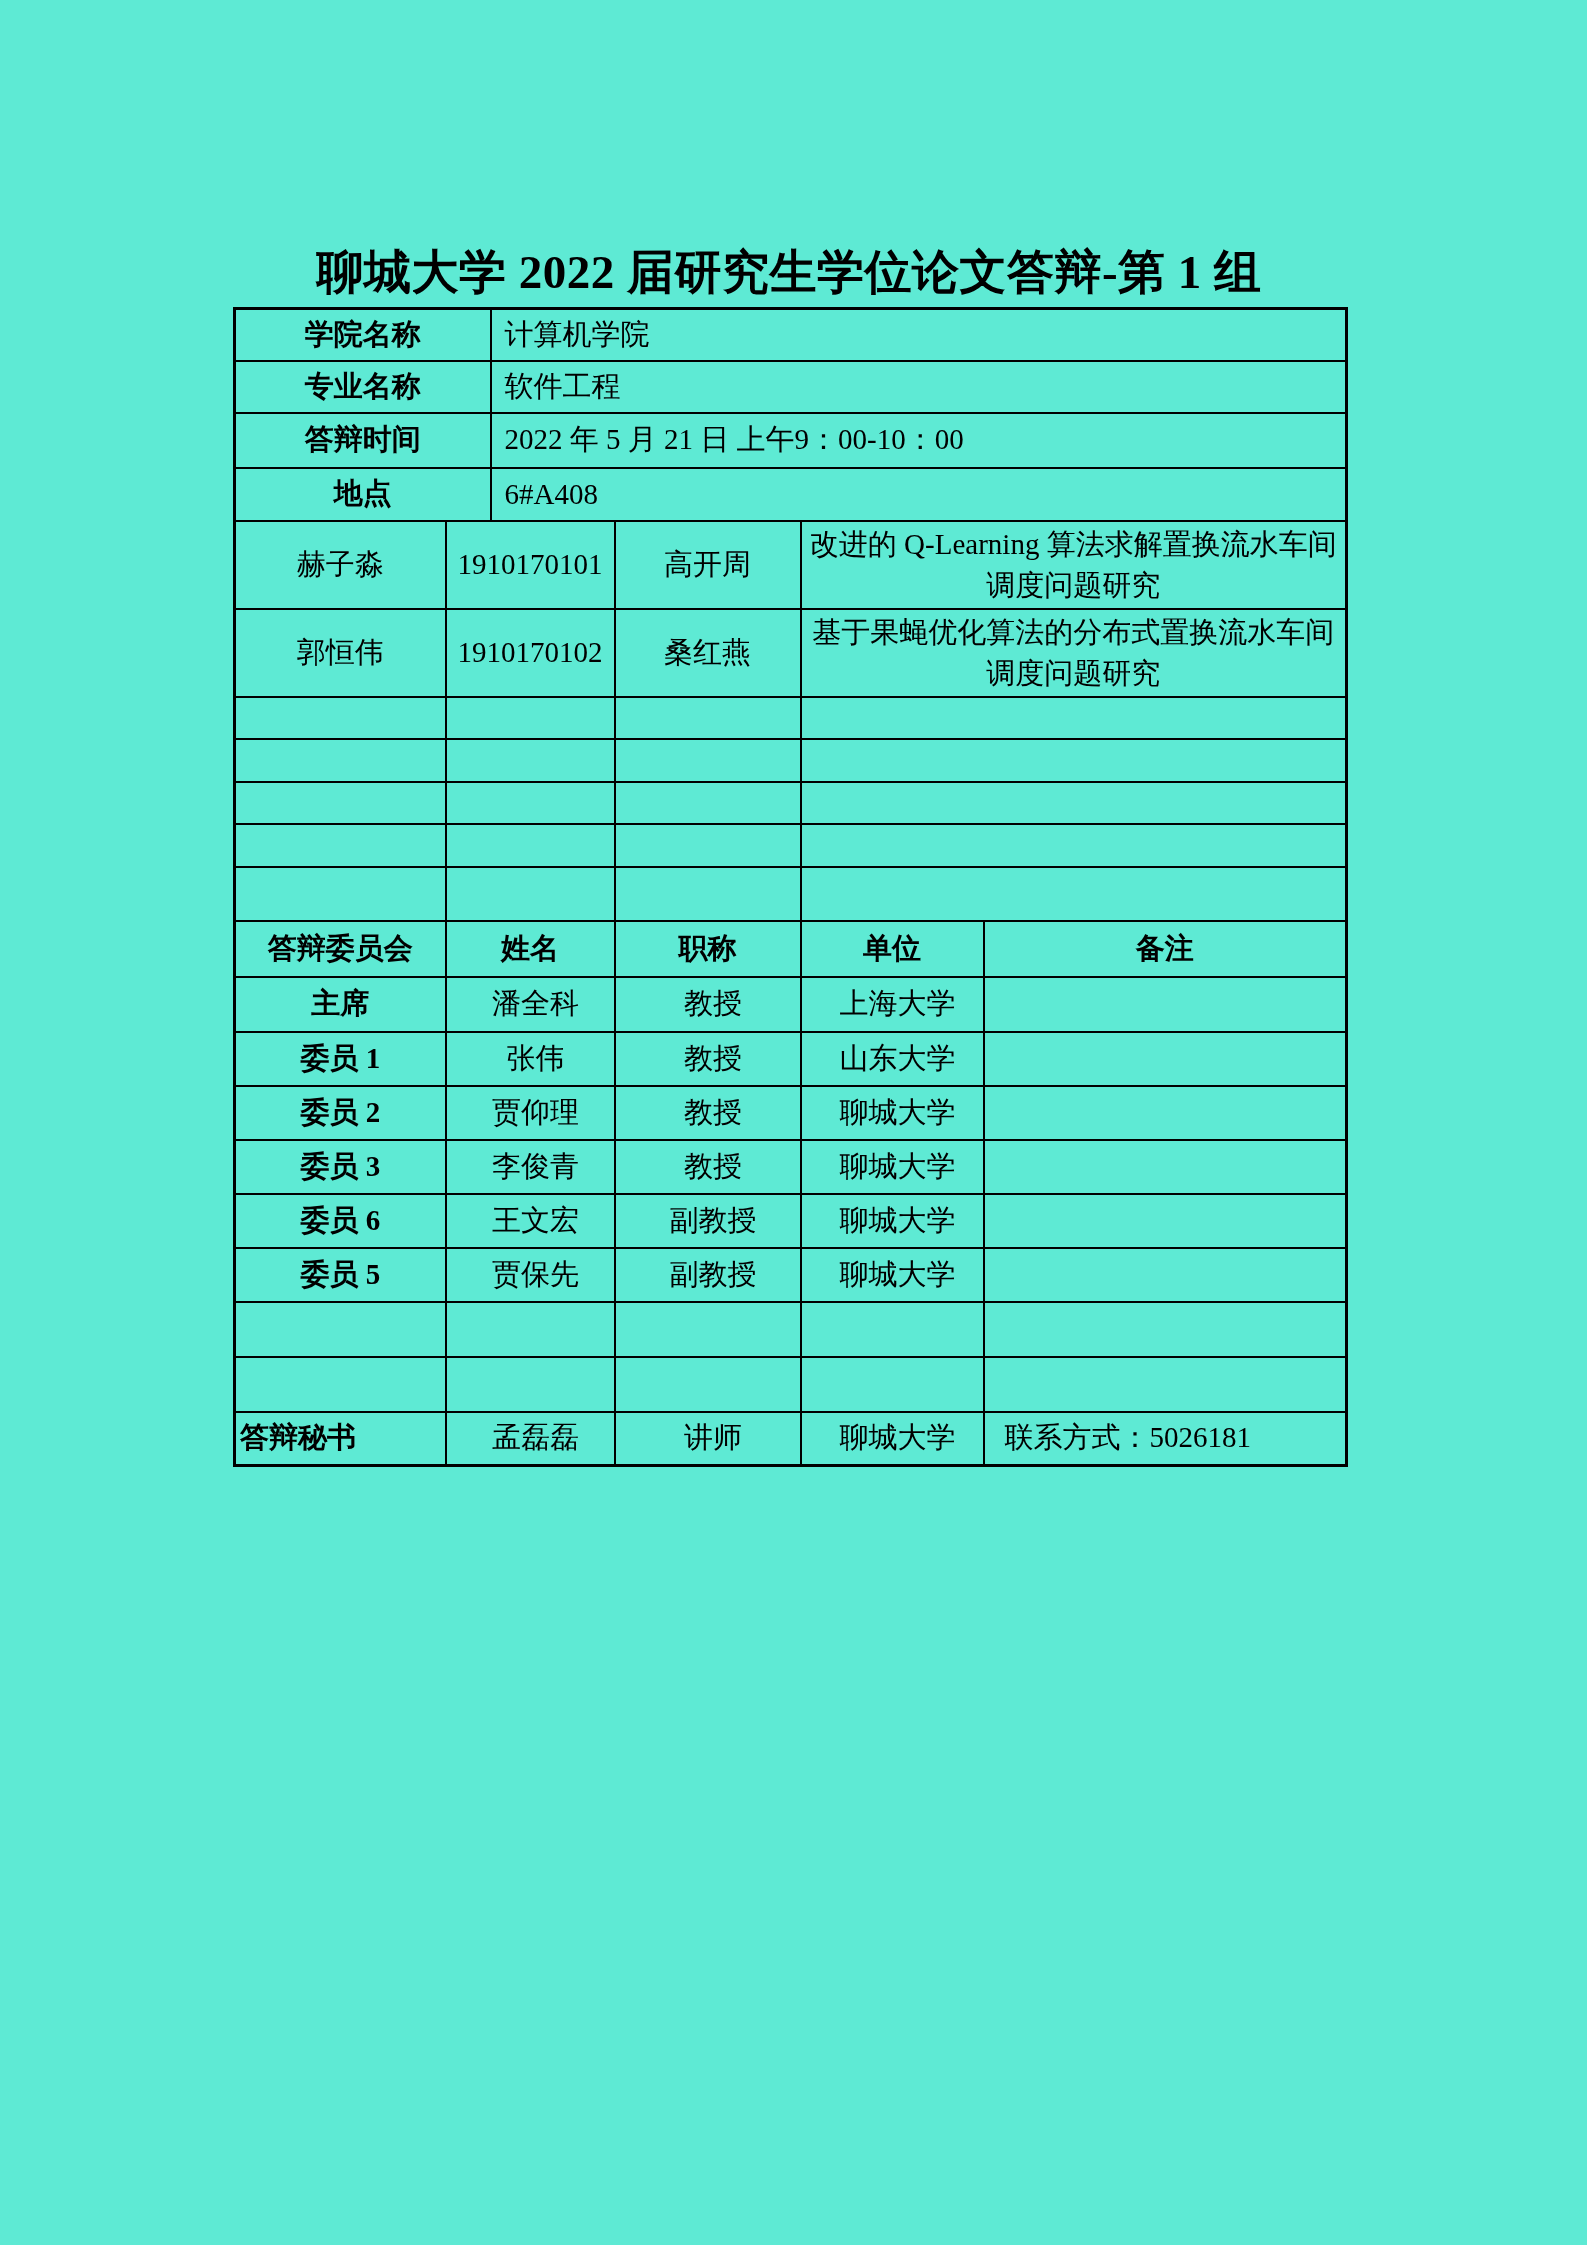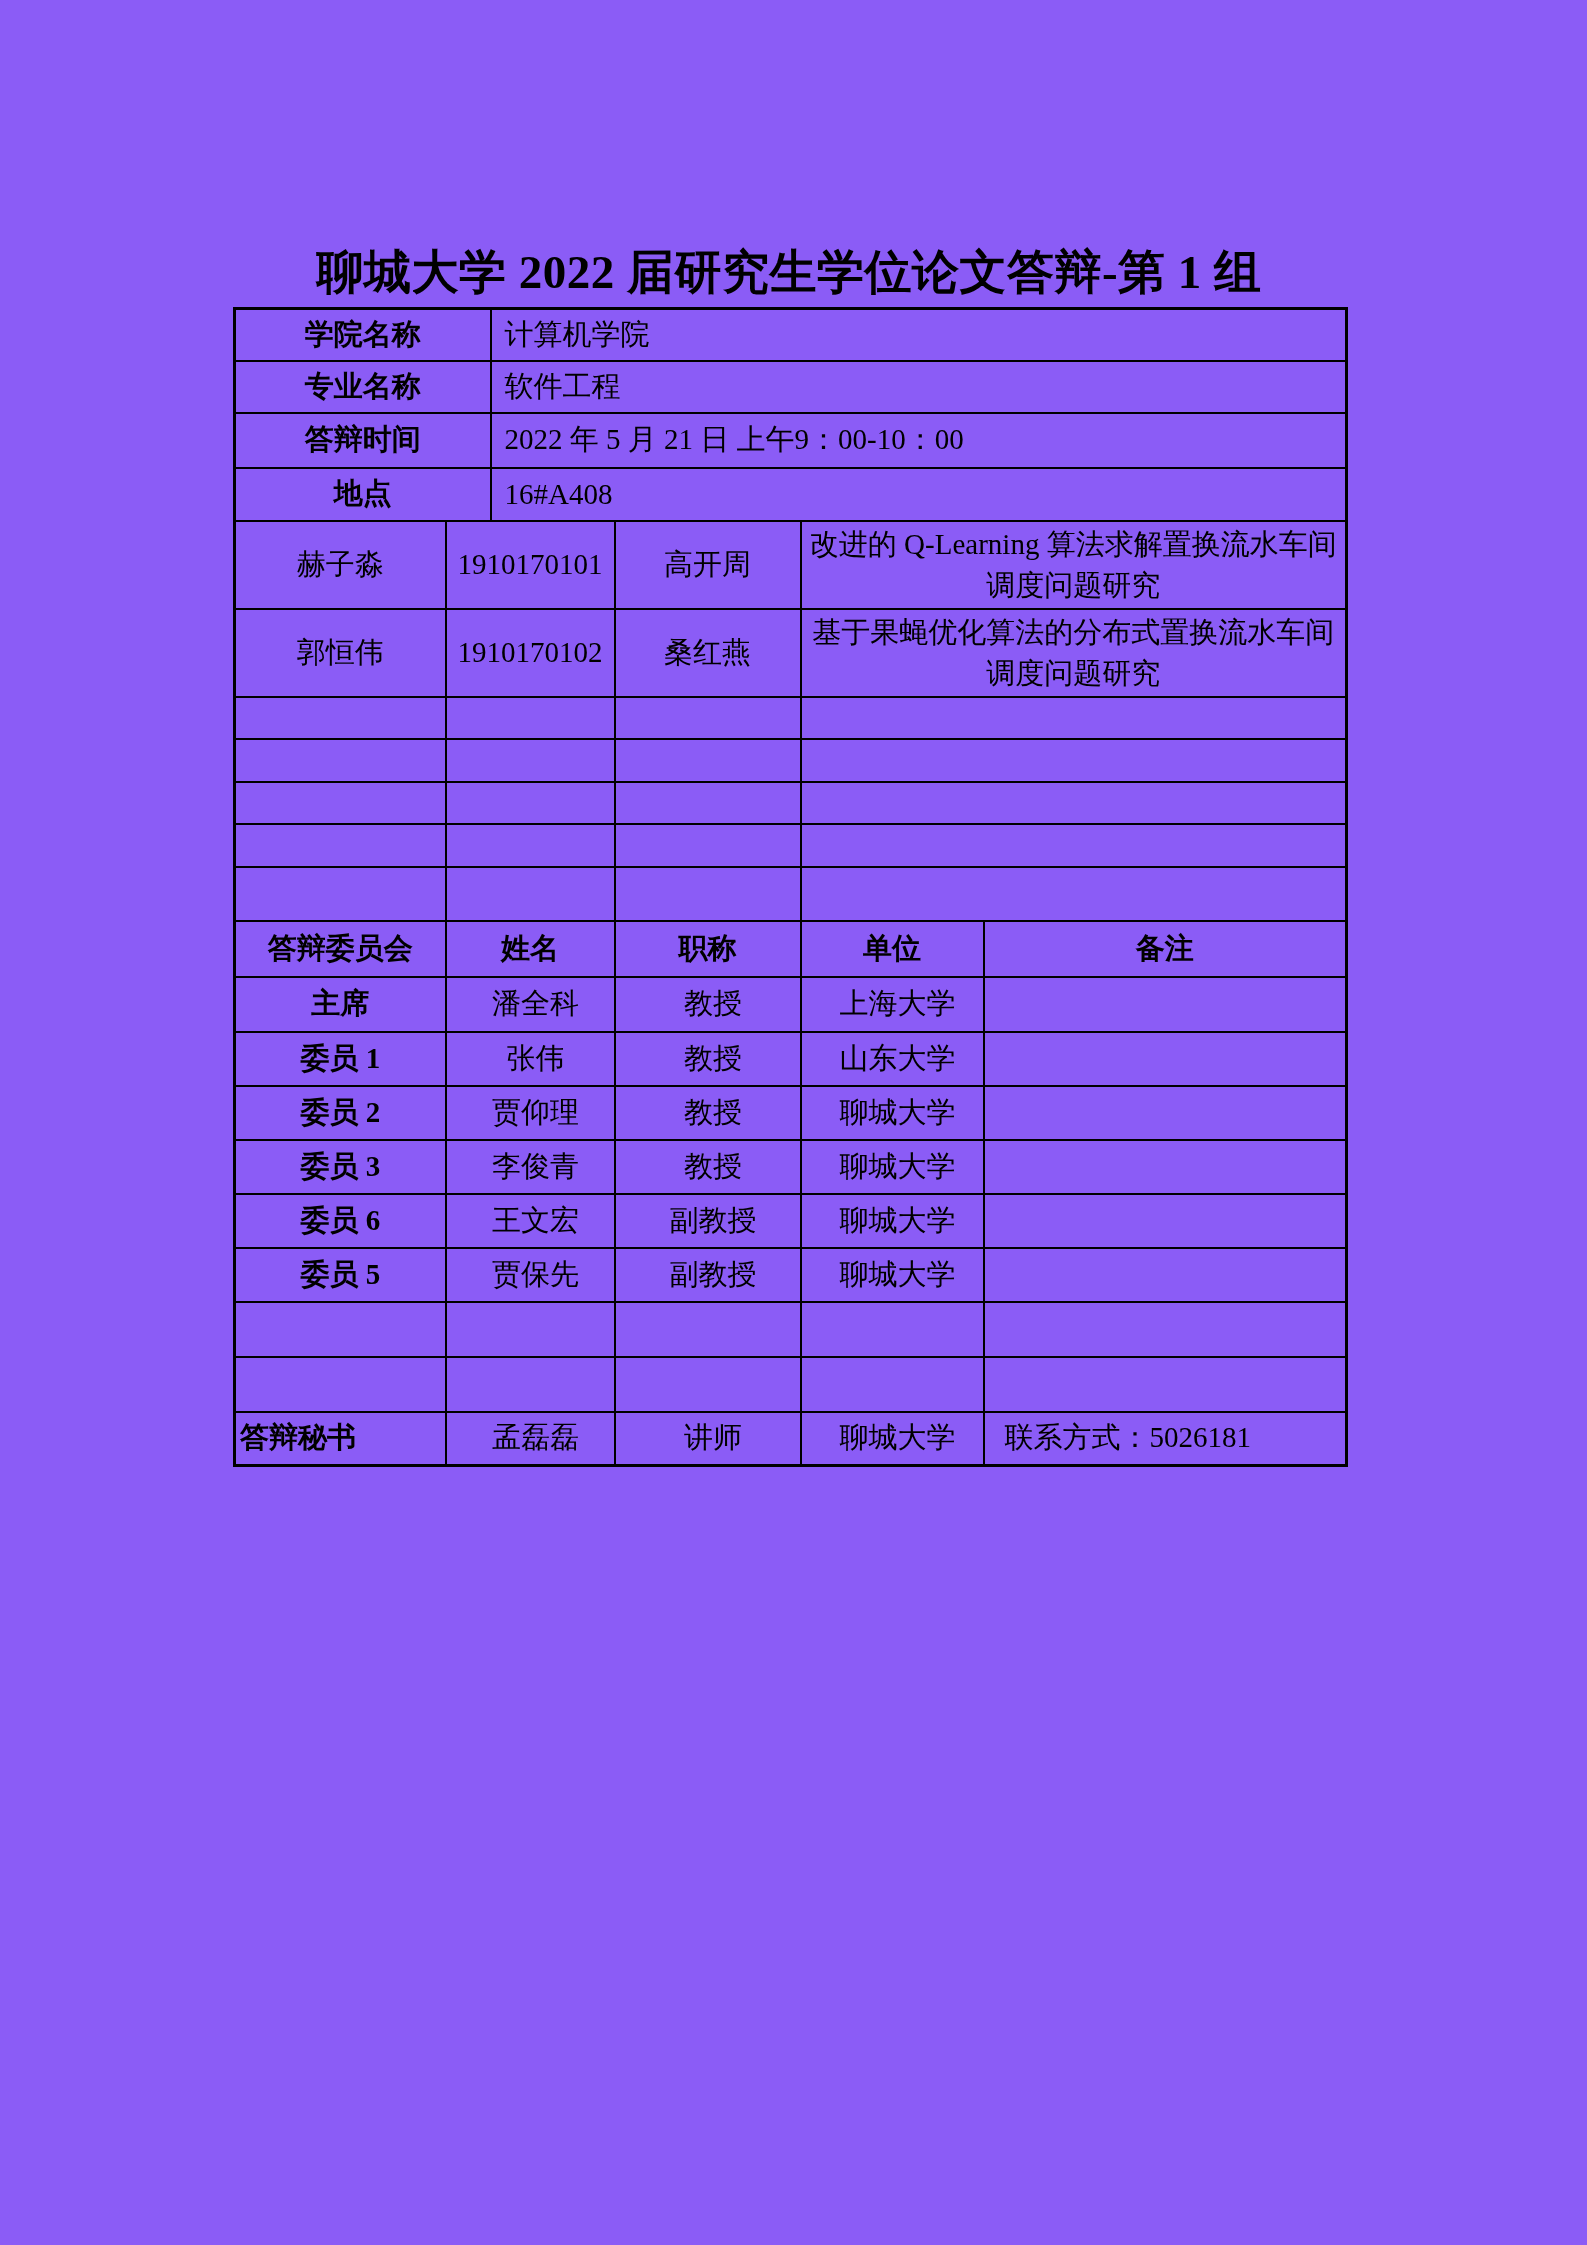--- a/index.html
+++ b/index.html
@@ -1,21 +1,21 @@
 <!DOCTYPE html>
 <html><head>
 <meta charset="utf-8">
 <style>
   * { box-sizing: border-box; }
   html, body { margin: 0; padding: 0; background: #ffffff; }
   .page {
     position: relative;
     width: 1587px;
     height: 2245px;
-    background: #8b5cf6;
+    background: #5eead4;
     color: #000000;
     font-family: "Liberation Serif", "DejaVu Serif", serif;
   }
   .doc-title {
     position: absolute;
     top: 240px;
     left: 233px;
     width: 1112px;
     text-align: center;
     font-size: 47px;
@@ -73,21 +73,21 @@
     <tr style="height:52px">
       <td colspan="2" class="b c">专业名称</td>
       <td colspan="4" class="val">软件工程</td>
     </tr>
     <tr style="height:55px">
       <td colspan="2" class="b c">答辩时间</td>
       <td colspan="4" class="val">2022 年 5 月 21 日 上午9：00-10：00</td>
     </tr>
     <tr style="height:53px">
       <td colspan="2" class="b c">地点</td>
-      <td colspan="4" class="val">16#A408</td>
+      <td colspan="4" class="val">6#A408</td>
     </tr>
 
 
     <tr style="height:85px">
       <td class="c">赫子淼</td>
       <td colspan="2" class="c">1910170101</td>
       <td class="c">高开周</td>
       <td colspan="2" class="thesis">改进的 Q-Learning 算法求解置换流水车间调度问题研究</td>
     </tr>
     <tr style="height:83px">

